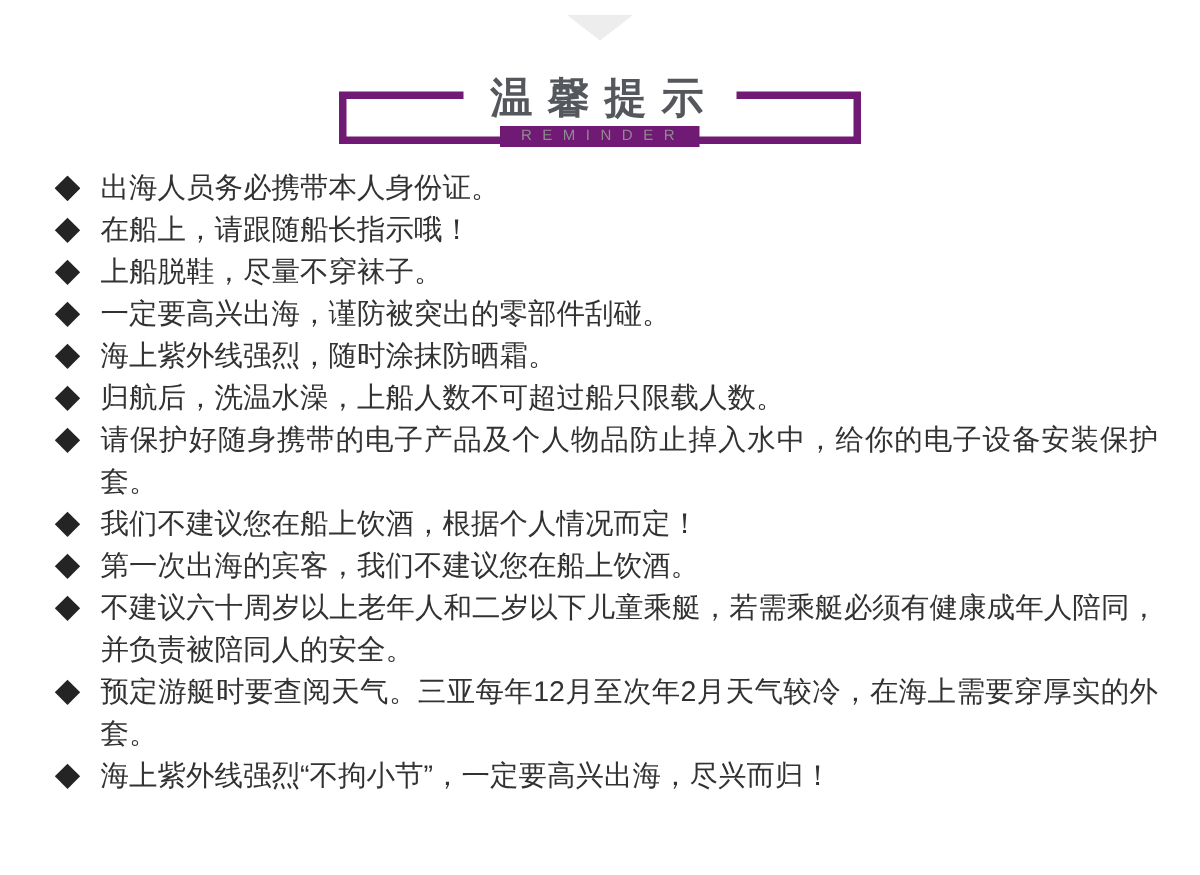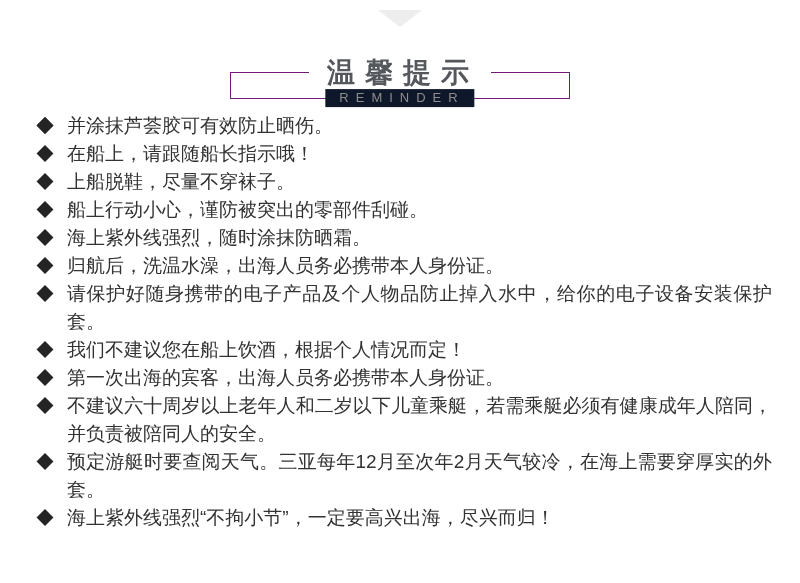--- a/index.html
+++ b/index.html
@@ -23,26 +23,26 @@
     transform: translateX(-50%);
     width: 0;
     height: 0;
     border-left: 22px solid transparent;
     border-right: 22px solid transparent;
     border-top: 17px solid #ededed;
   }
   
   .header-box {
     position: absolute;
-    top: 72px;
+    top: 61px;
     left: 50%;
     transform: translateX(-50%);
     width: 338px;
     height: 25px;
-    border: 1px solid #701a75;
+    border: 5px solid #701a75;
     background: #ffffff;
   }
   .header-title {
     position: absolute;
     top: 0;
     left: 50%;
     transform: translate(-50%, -50%);
     background: #ffffff;
     padding: 0 12px 0 18px;
     font-size: 28px;
@@ -50,23 +50,23 @@
     color: #54575c;
     letter-spacing: 10px;
     white-space: nowrap;
     line-height: 1.1;
   }
   .header-subtitle {
     position: absolute;
     bottom: 0;
     left: 50%;
     transform: translate(-50%, 50%);
-    background: #0f172a;
+    background: #701a75;
     padding: 0 10px 0 14px;
-    font-size: 13px;
+    font-size: 10px;
     font-weight: 400;
     color: #8d8d8d;
     letter-spacing: 7px;
     white-space: nowrap;
     line-height: 1.4;
     margin-top: 44px;
   }
   
   .reminder-list {
     position: absolute;
@@ -106,53 +106,53 @@
     <div class="header-title">温馨提示</div>
     <div class="header-subtitle">REMINDER</div>
   </div>
 
   <ul class="reminder-list">
     <li>
       <span class="bullet">◆</span>
     </li>
     <li>
       <span class="bullet">◆</span>
-      <span>并涂抹芦荟胶可有效防止晒伤。</span>
+      <span>出海人员务必携带本人身份证。</span>
     </li>
     <li>
       <span class="bullet">◆</span>
       <span>在船上，请跟随船长指示哦！</span>
     </li>
     <li>
       <span class="bullet">◆</span>
       <span>上船脱鞋，尽量不穿袜子。</span>
     </li>
     <li>
       <span class="bullet">◆</span>
-      <span>船上行动小心，谨防被突出的零部件刮碰。</span>
+      <span>一定要高兴出海，谨防被突出的零部件刮碰。</span>
     </li>
     <li>
       <span class="bullet">◆</span>
       <span>海上紫外线强烈，随时涂抹防晒霜。</span>
     </li>
     <li>
       <span class="bullet">◆</span>
-      <span>归航后，洗温水澡，出海人员务必携带本人身份证。</span>
+      <span>归航后，洗温水澡，上船人数不可超过船只限载人数。</span>
     </li>
     <li>
       <span class="bullet">◆</span>
       <span>请保护好随身携带的电子产品及个人物品防止掉入水中，给你的电子设备安装保护套。</span>
     </li>
     <li>
       <span class="bullet">◆</span>
       <span>我们不建议您在船上饮酒，根据个人情况而定！</span>
     </li>
     <li>
       <span class="bullet">◆</span>
-      <span>第一次出海的宾客，出海人员务必携带本人身份证。</span>
+      <span>第一次出海的宾客，我们不建议您在船上饮酒。</span>
     </li>
     <li>
       <span class="bullet">◆</span>
       <span>不建议六十周岁以上老年人和二岁以下儿童乘艇，若需乘艇必须有健康成年人陪同，并负责被陪同人的安全。</span>
     </li>
     <li>
       <span class="bullet">◆</span>
       <span>预定游艇时要查阅天气。三亚每年12月至次年2月天气较冷，在海上需要穿厚实的外套。</span>
     </li>
     <li>

